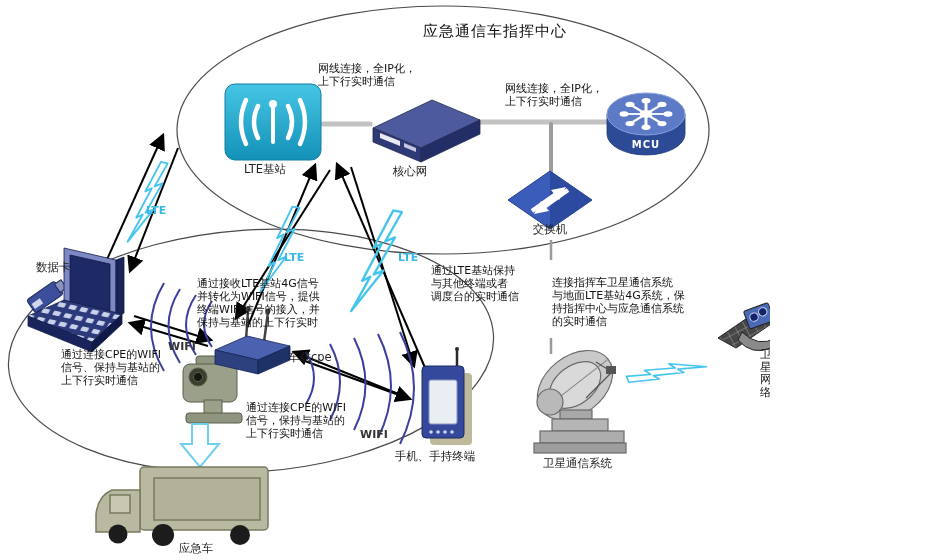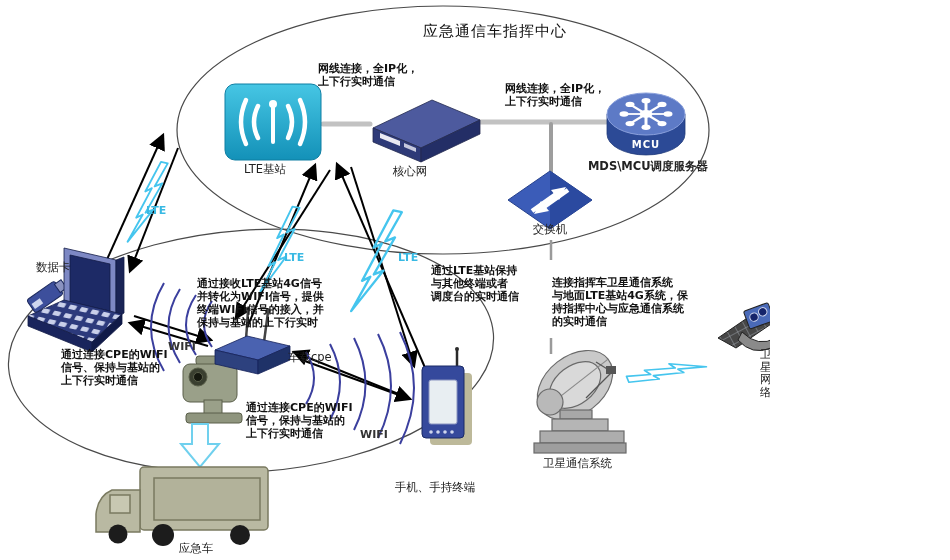--- a/index.html
+++ b/index.html
@@ -4,21 +4,21 @@
 <style>
   html,body{margin:0;padding:0;background:#fff;}
   .stage{
     position:relative;width:770px;height:560px;background:#ffffff;
     font-family:"DejaVu Sans","Liberation Sans",sans-serif;overflow:hidden;
   }
   .stage svg.layer{position:absolute;left:0;top:0;}
   .abs{position:absolute;}
   .title{font-size:15px;color:#111;text-align:center;letter-spacing:1px;}
   .note{
-    font-size:11px;font-weight:bold;color:#111;line-height:1.18;
+    font-size:11px;font-weight:normal;color:#111;line-height:1.18;
     white-space:pre-line;
   }
   .lbl{font-size:11.5px;color:#222;line-height:1.1;}
   .lbl.center{text-align:center;}
   .lbl.bold{font-weight:bold;}
   .lte-tag{font-size:11px;font-weight:bold;color:#38b9e3;}
   .wifi-tag{font-size:11px;font-weight:600;color:#333;margin-left:20px;}
   .mcu-badge{font-size:10px;font-weight:bold;color:#fff;text-align:center;letter-spacing:1px;}
 </style>
 </head>
@@ -285,25 +285,24 @@
 <div class="abs note" style="left:61px;top:349px;">通过连接CPE的WIFI
 信号、保持与基站的
 上下行实时通信</div>
 <div class="abs note" style="left:246px;top:402px;">通过连接CPE的WIFI
 信号，保持与基站的
 上下行实时通信</div>
 
 <div class="abs lbl center" style="left:210px;top:163px;width:110px;">LTE基站</div>
 <div class="abs lbl center" style="left:355px;top:165px;width:110px;">核心网</div>
 <div class="abs mcu-badge" style="left:616px;top:139px;width:60px;">MCU</div>
-<div class="abs lbl bold center" style="left:558px;top:160px;width:180px;">MDS\MCU调度服务器</div>
 <div class="abs lbl center" style="left:500px;top:223px;width:100px;">交换机</div>
 <div class="abs lbl" style="left:36px;top:261px;">数据卡</div>
 <div class="abs lbl" style="left:288px;top:351px;">车载cpe</div>
-<div class="abs lbl center" style="left:360px;top:450px;width:150px;margin-top:31px;">手机、手持终端</div>
+<div class="abs lbl center" style="left:360px;top:450px;width:150px;">手机、手持终端</div>
 <div class="abs lbl center" style="left:146px;top:542px;width:100px;">应急车</div>
 <div class="abs lbl center" style="left:505px;top:457px;width:145px;">卫星通信系统</div>
 <div class="abs lbl" style="left:760px;top:348px;text-align:right;">卫星网络</div>
 <div class="abs lbl" style="left:826px;top:259px;font-size:12.5px;">指挥中心</div>
 
 <div class="abs lte-tag" style="left:146px;top:204px;">LTE</div>
 <div class="abs lte-tag" style="left:284px;top:251px;">LTE</div>
 <div class="abs lte-tag" style="left:398px;top:251px;">LTE</div>
 <div class="abs wifi-tag" style="left:148px;top:340px;">WIFI</div>
 <div class="abs wifi-tag" style="left:340px;top:428px;">WIFI</div>

